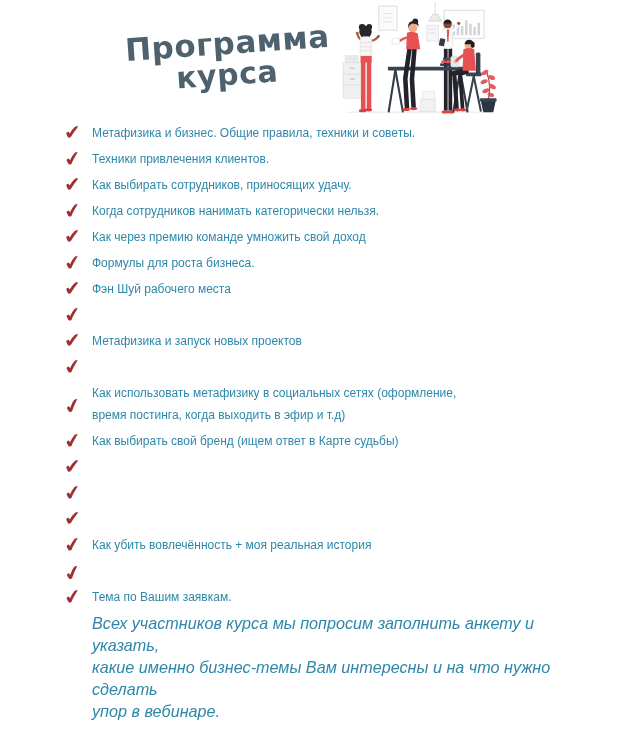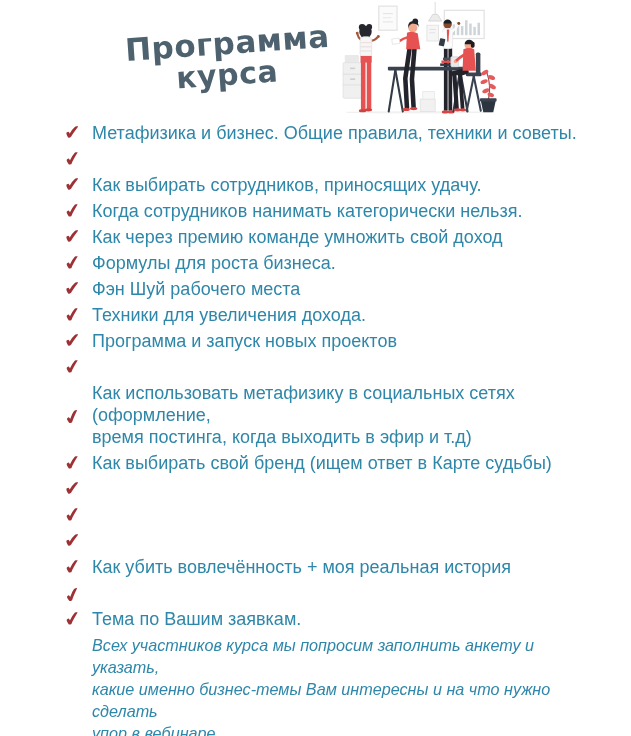--- a/index.html
+++ b/index.html
@@ -43,21 +43,21 @@
     line-height: 22px;
     color: var(--checkmark, #9d3134);
     transform: rotate(-4deg);
     position: relative; top: -1px;
     text-align: left;
   }
   .topic:nth-child(even) .check { transform: rotate(-10deg); }
   .topic.multiline { align-items: center; }
   .topic.multiline .check { transform: rotate(-16deg); top: 1px; }
   .txt {
-    font-size: 18px;
+    font-size: 12px;
     line-height: 22px;
     color: var(--list-text, #2e87a9);
     white-space: pre-line;
     padding-left: 4px;
   }
 
   
   .note-survey {
     margin: 3px 40px 4px 92px;
     font-size: 16.2px;
@@ -204,20 +204,21 @@
     </svg>
   </div>
 
   <ul class="topics">
       <li class="topic">
     <span class="check">✔</span>
     <span class="txt">Метафизика и бизнес. Общие правила, техники и советы.</span>
   </li>
       <li class="topic">
     <span class="check">✔</span>
+    <span class="txt">Техники привлечения клиентов.</span>
   </li>
       <li class="topic">
     <span class="check">✔</span>
     <span class="txt">Как выбирать сотрудников, приносящих удачу.</span>
   </li>
       <li class="topic">
     <span class="check">✔</span>
     <span class="txt">Когда сотрудников нанимать категорически нельзя.</span>
   </li>
       <li class="topic">
@@ -227,25 +228,24 @@
       <li class="topic">
     <span class="check">✔</span>
     <span class="txt">Формулы для роста бизнеса.</span>
   </li>
       <li class="topic">
     <span class="check">✔</span>
     <span class="txt">Фэн Шуй рабочего места</span>
   </li>
       <li class="topic">
     <span class="check">✔</span>
-    <span class="txt">Техники для увеличения дохода.</span>
-  </li>
-      <li class="topic">
-    <span class="check">✔</span>
-    <span class="txt">Программа и запуск новых проектов</span>
+  </li>
+      <li class="topic">
+    <span class="check">✔</span>
+    <span class="txt">Метафизика и запуск новых проектов</span>
   </li>
       <li class="topic">
     <span class="check">✔</span>
   </li>
       <li class="topic multiline">
     <span class="check">✔</span>
     <span class="txt">Как использовать метафизику в социальных сетях (оформление,
 время постинга, когда выходить в эфир и т.д)</span>
   </li>
       <li class="topic">

